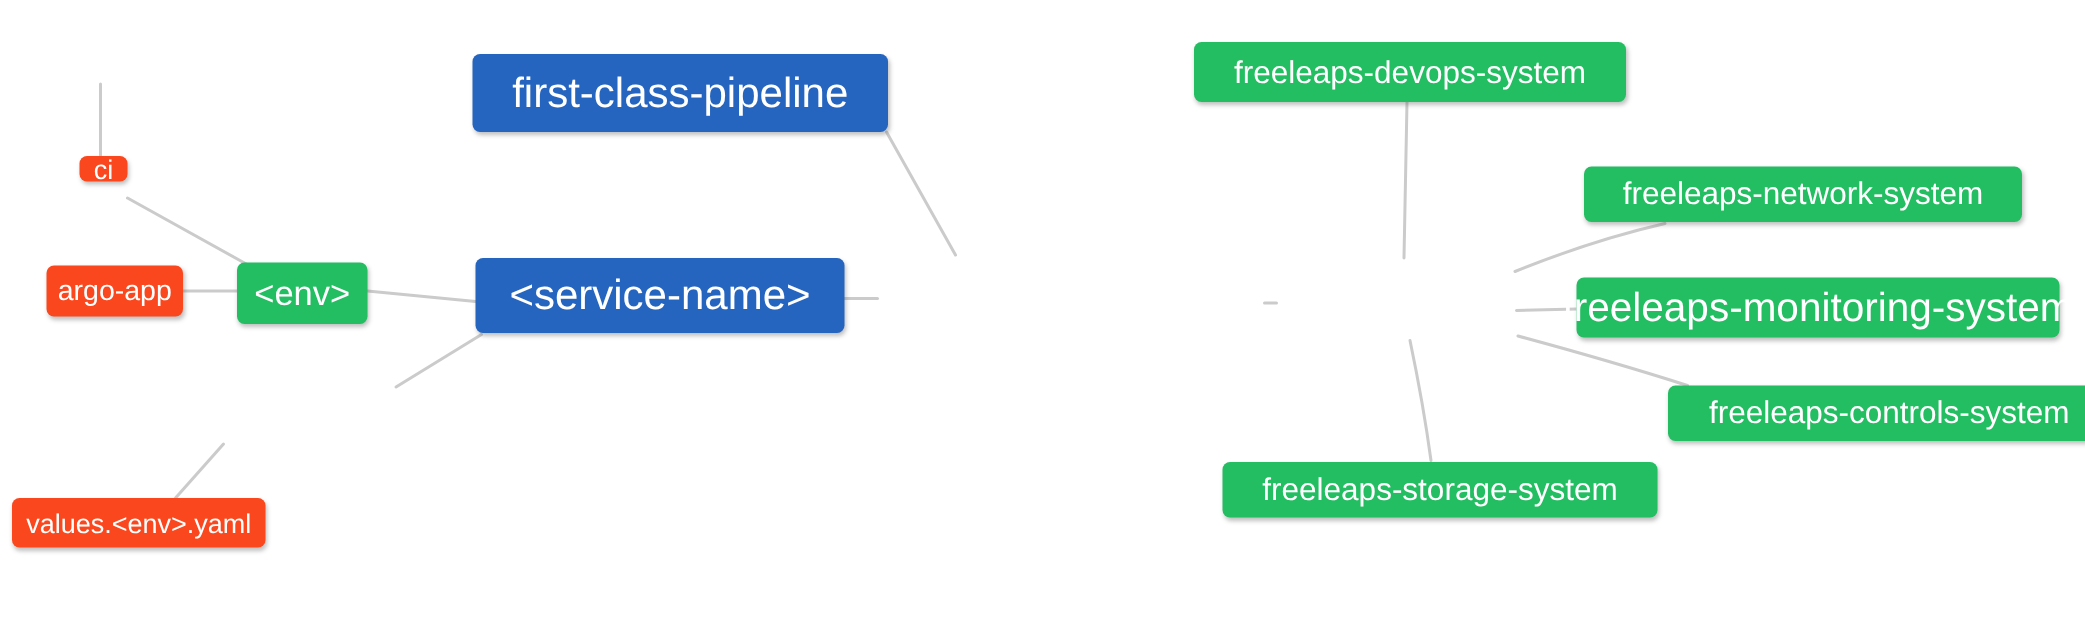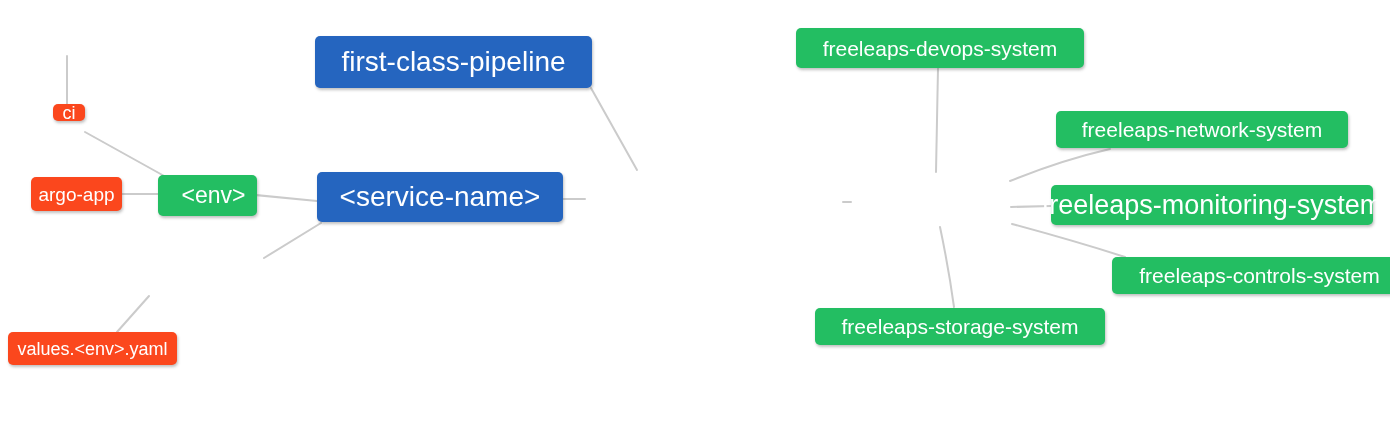--- a/index.html
+++ b/index.html
@@ -58,21 +58,21 @@
     <path d="M 843,202 L 851,202"></path>
     <path d="M 936,172 L 938,68"></path>
     <path d="M 1010,181 Q 1062,160 1110,149"></path>
     <path d="M 1011,207 L 1051,206"></path>
     <path d="M 1012,224 Q 1075,241 1125,257"></path>
     <path d="M 940,227 Q 949,270 954,307"></path>
   </svg>
 
   <div class="node c-red" style="left:53px;  top:104px; width:32px;  height:17px; font-size:18px;">ci</div>
   <div class="node c-red" style="left:31px;  top:177px; width:91px;  height:34px; font-size:19px;">argo-app</div>
-  <div class="node c-green" style="left:158px; top:175px; width:87px;  height:41px; font-size:23px;padding-left:12px;">&lt;env&gt;</div>
+  <div class="node c-green" style="left:158px; top:175px; width:87px;  height:41px; font-size:23px;">&lt;env&gt;</div>
   <div class="node c-red" style="left:8px;   top:332px; width:169px; height:33px; font-size:18px;">values.&lt;env&gt;.yaml</div>
   <div class="node c-blue" style="left:315px; top:36px;  width:277px; height:52px; font-size:28px;">first-class-pipeline</div>
   <div class="node c-blue" style="left:317px; top:172px; width:246px; height:50px; font-size:28px;text-align:right;">&lt;service-name&gt;</div>
   <div class="node c-green" style="left:796px; top:28px;  width:288px; height:40px; font-size:21px;">freeleaps-devops-system</div>
   <div class="node c-green" style="left:1056px;top:111px; width:292px; height:37px; font-size:21px;">freeleaps-network-system</div>
   <div class="node c-green" style="left:1051px;top:185px; width:322px; height:40px; font-size:27px;">freeleaps-monitoring-system</div>
   <div class="node c-green" style="left:1112px;top:257px; width:295px; height:37px; font-size:21px;">freeleaps-controls-system</div>
   <div class="node c-green" style="left:815px; top:308px; width:290px; height:37px; font-size:21px;">freeleaps-storage-system</div>
 
 </div>

